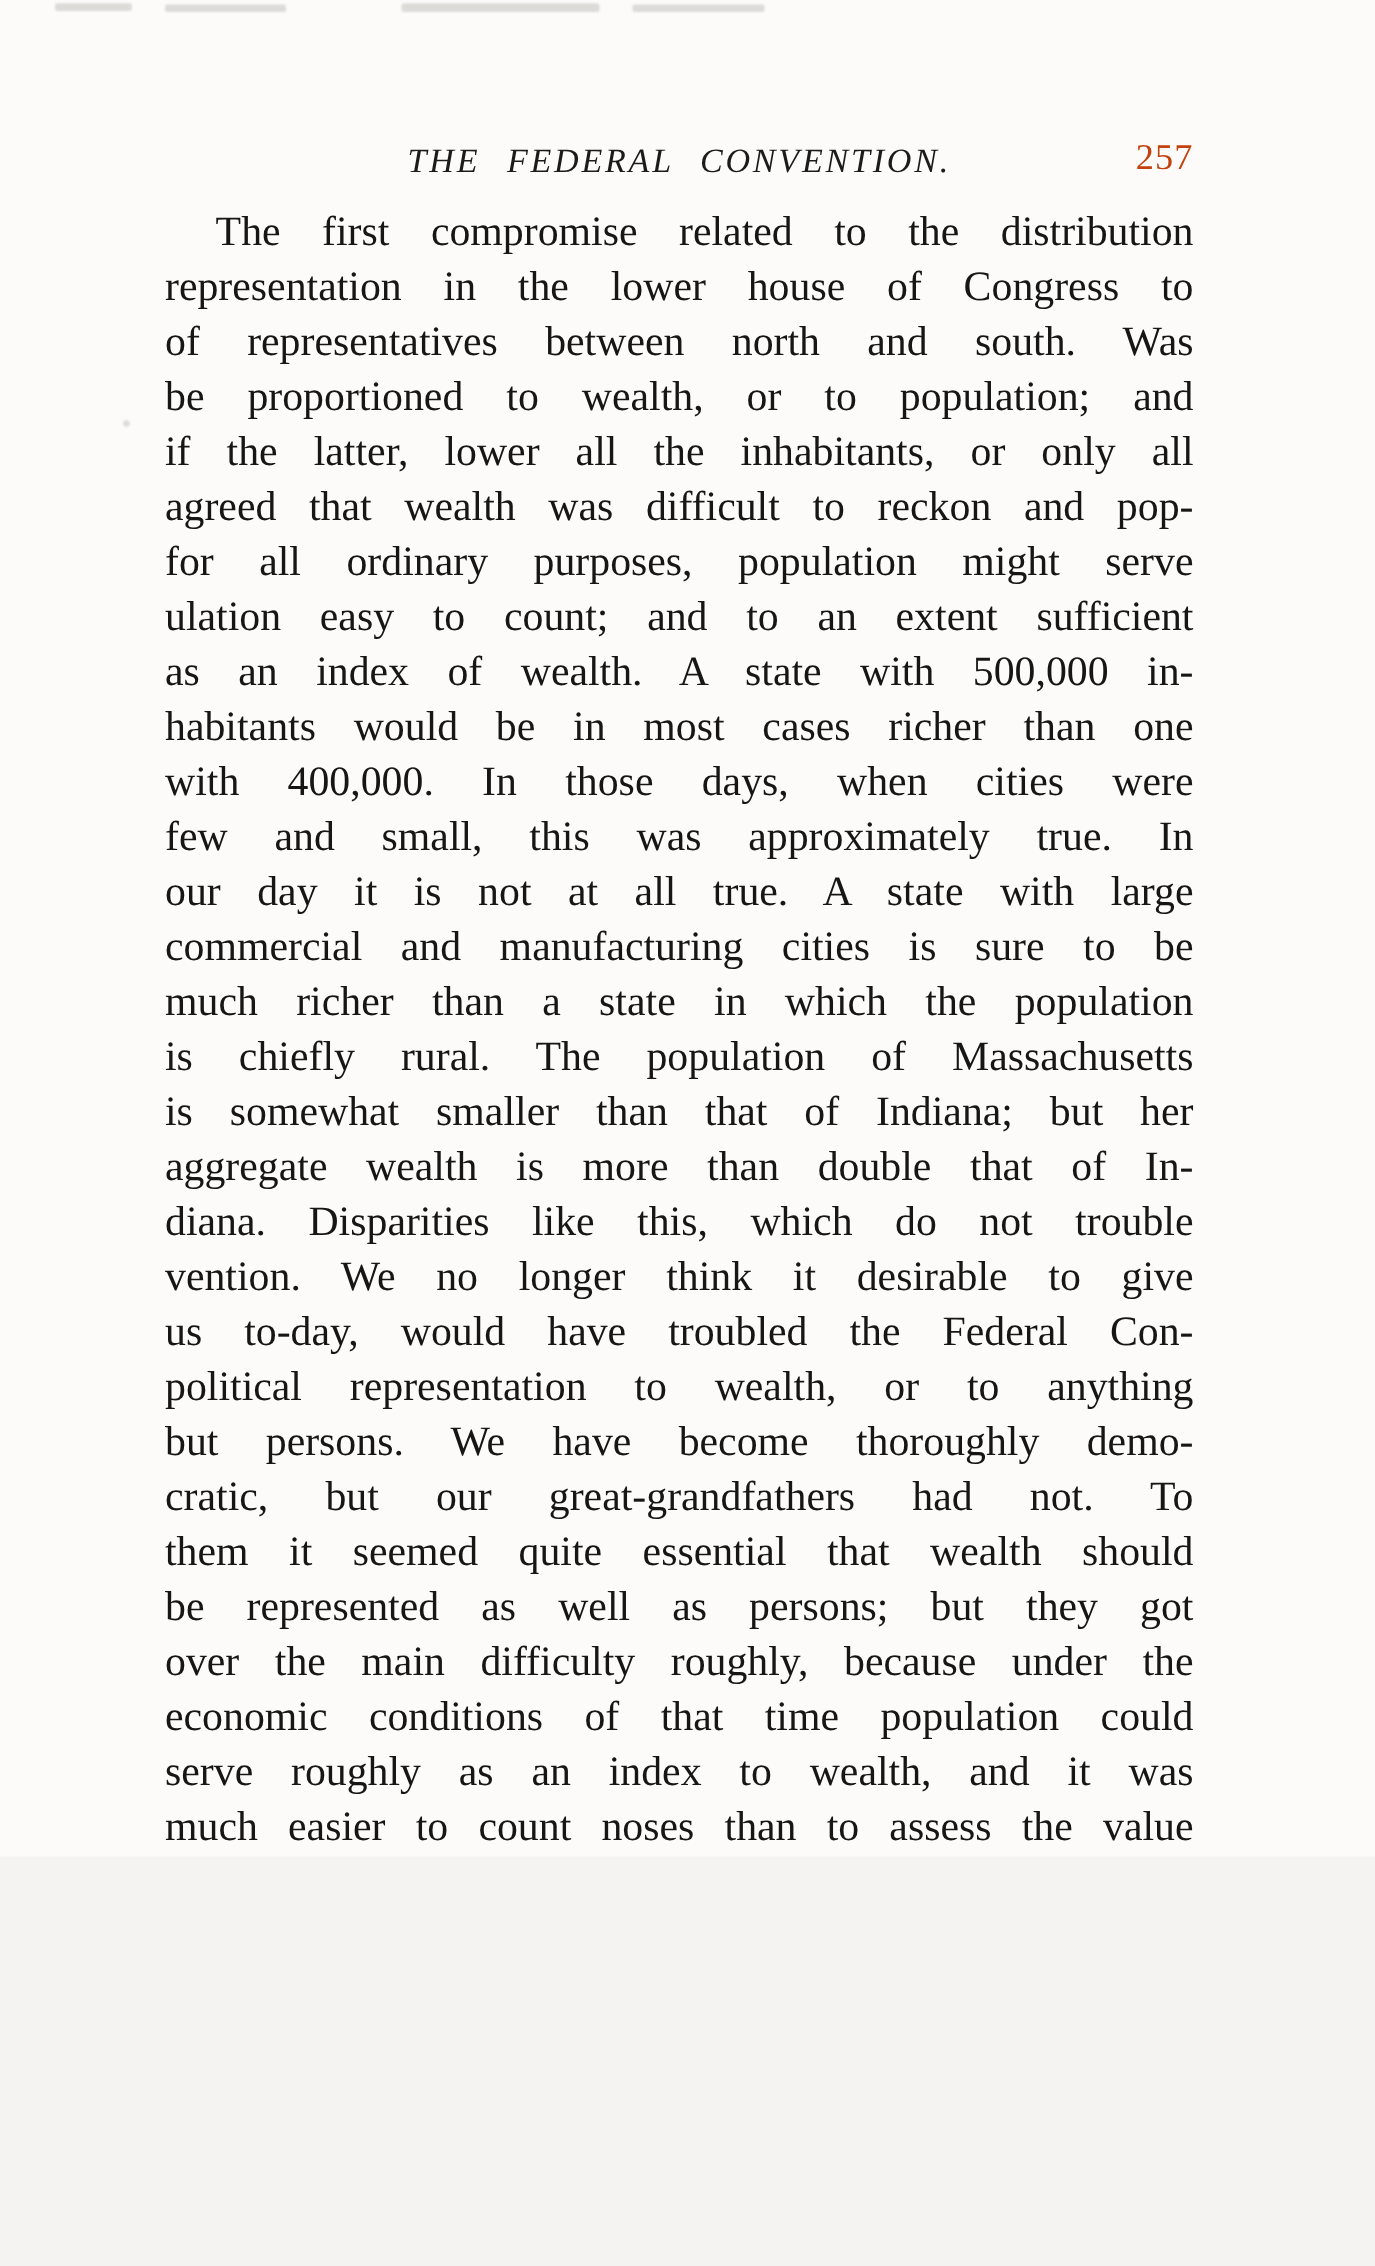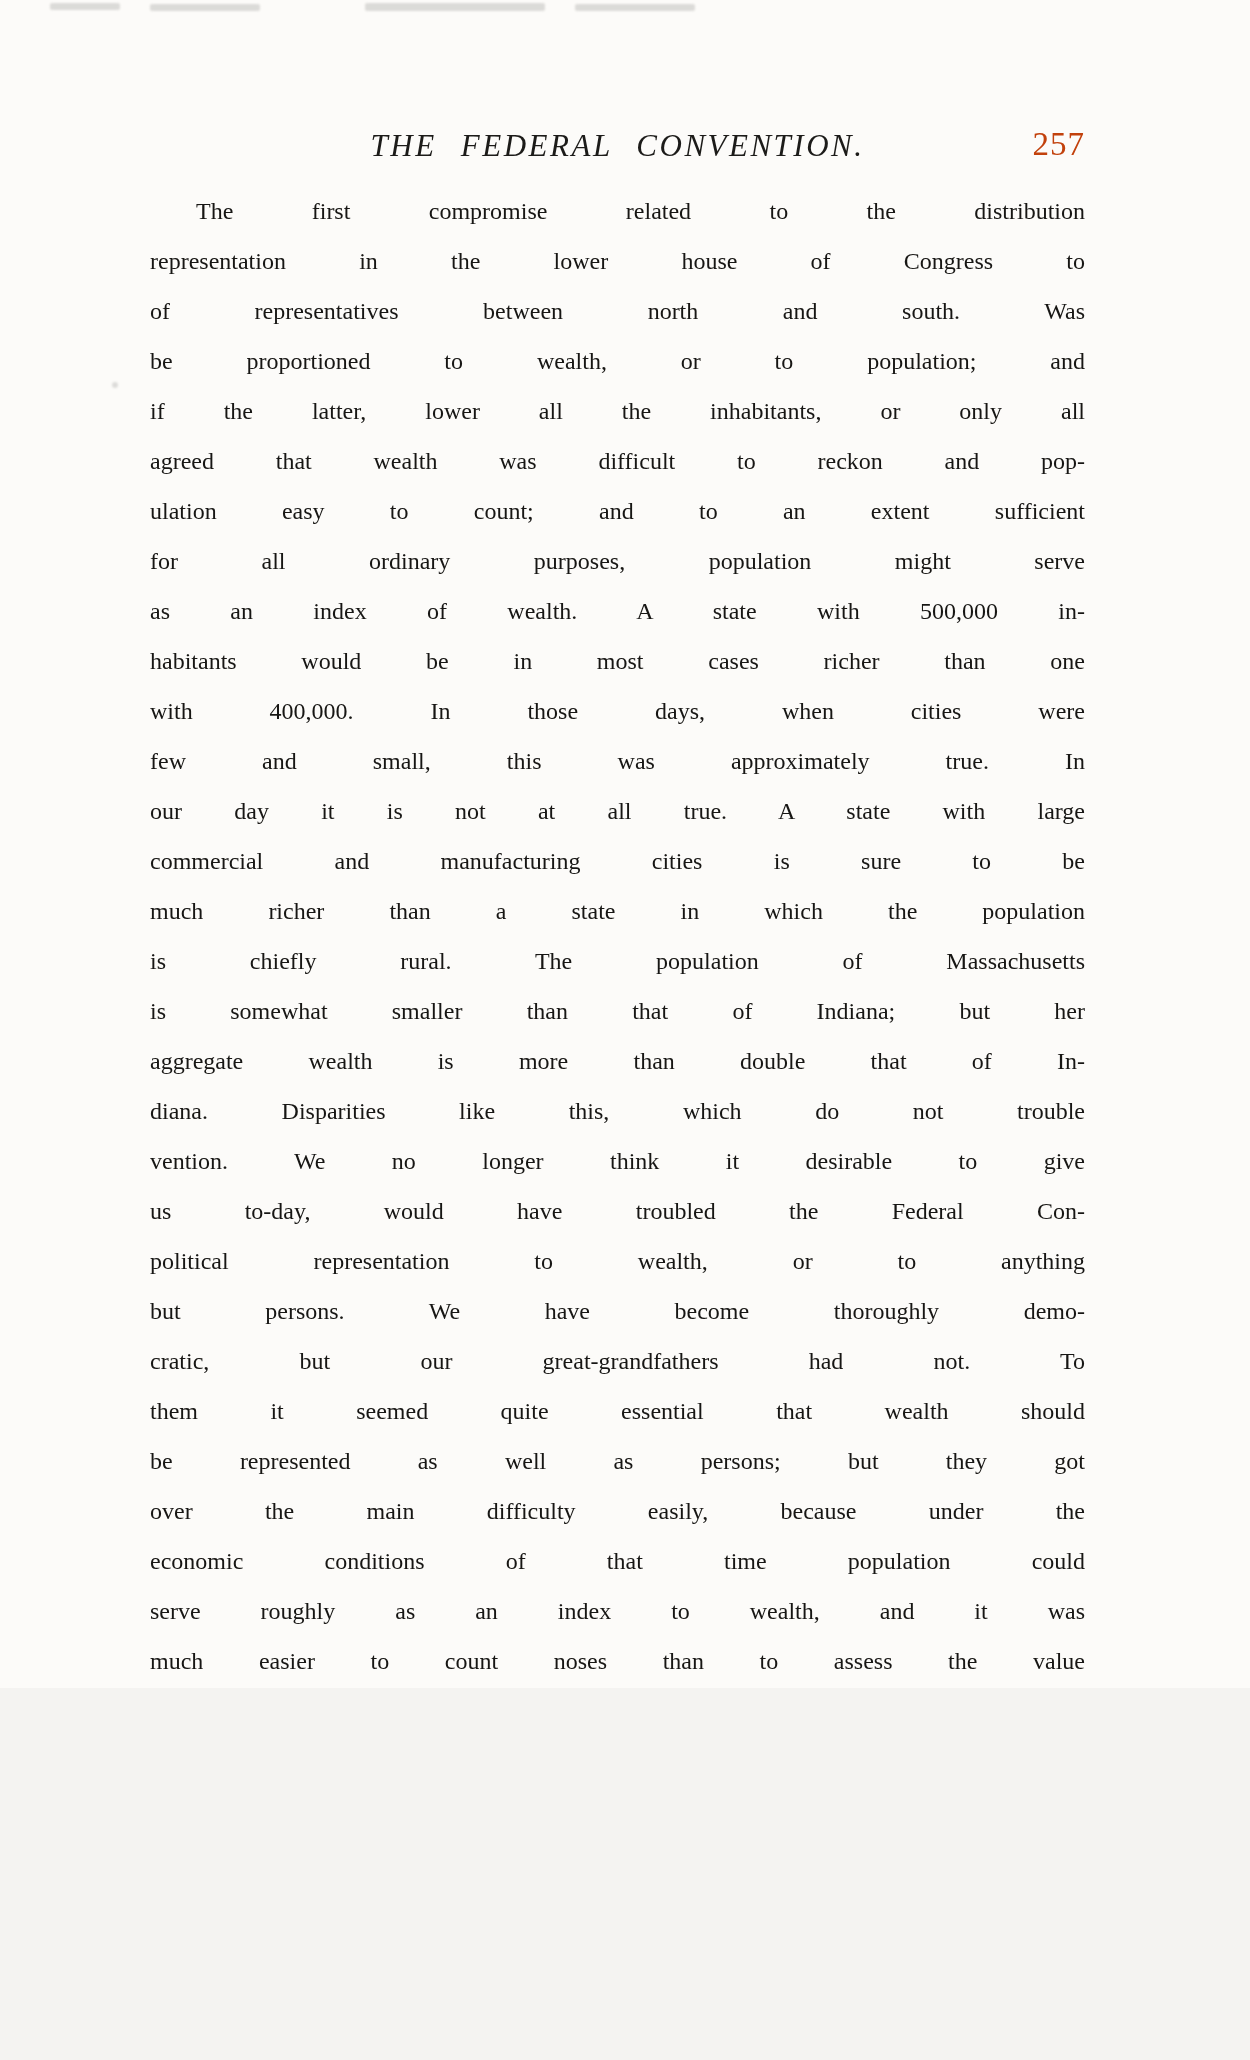--- a/index.html
+++ b/index.html
@@ -58,21 +58,21 @@
     color: #c2410c;
   }
 
   .text-block {
     position: absolute;
     left: 150px;
     top: 186px;
     width: 935px;
   }
   .line {
-    font-size: 24px;
+    font-size: 38px;
     line-height: 50px;
     height: 50px;
     white-space: nowrap;
     text-align: justify;
     text-align-last: justify;
     text-justify: inter-word;
     word-spacing: 2px;
   }
   .line.indent {
     text-indent: 46px;
@@ -101,41 +101,41 @@
 
   <div class="text-block">
 
     <div>
       <div class="line indent">The first compromise related to the distribution</div>
       <div class="line">representation in the lower house of Congress to</div>
       <div class="line">of representatives between north and south.  Was</div>
       <div class="line">be proportioned to wealth, or to population; and</div>
       <div class="line">if the latter, lower all the inhabitants, or only all</div>
       <div class="line">agreed that wealth was difficult to reckon and pop-</div>
+      <div class="line">for all ordinary purposes, population might serve</div>
       <div class="line">ulation easy to count; and to an extent sufficient</div>
-      <div class="line">for all ordinary purposes, population might serve</div>
       <div class="line">as an index of wealth.  A state with 500,000 in-</div>
       <div class="line">habitants would be in most cases richer than one</div>
       <div class="line">with 400,000.  In those days, when cities were</div>
       <div class="line">few and small, this was approximately true.  In</div>
       <div class="line">our day it is not at all true.  A state with large</div>
       <div class="line">commercial and manufacturing cities is sure to be</div>
       <div class="line">much richer than a state in which the population</div>
       <div class="line">is chiefly rural.  The population of Massachusetts</div>
       <div class="line">is somewhat smaller than that of Indiana; but her</div>
       <div class="line">aggregate wealth is more than double that of In-</div>
       <div class="line">diana.  Disparities like this, which do not trouble</div>
       <div class="line">vention.  We no longer think it desirable to give</div>
       <div class="line">us to-day, would have troubled the Federal Con-</div>
       <div class="line">political representation to wealth, or to anything</div>
       <div class="line">but persons.  We have become thoroughly demo-</div>
       <div class="line">cratic, but our great-grandfathers had not.  To</div>
       <div class="line">them it seemed quite essential that wealth should</div>
       <div class="line">be represented as well as persons; but they got</div>
-      <div class="line">over the main difficulty easily, because under the</div>
+      <div class="line">over the main difficulty roughly, because under the</div>
       <div class="line">economic conditions of that time population could</div>
       <div class="line">serve roughly as an index to wealth, and it was</div>
       <div class="line">much easier to count noses than to assess the value</div>
       <div class="line para-end">of farms and stock.</div>
     </div>
 
     <div>
       <div class="line indent">But now there was in all the southern states,</div>
     </div>
 

